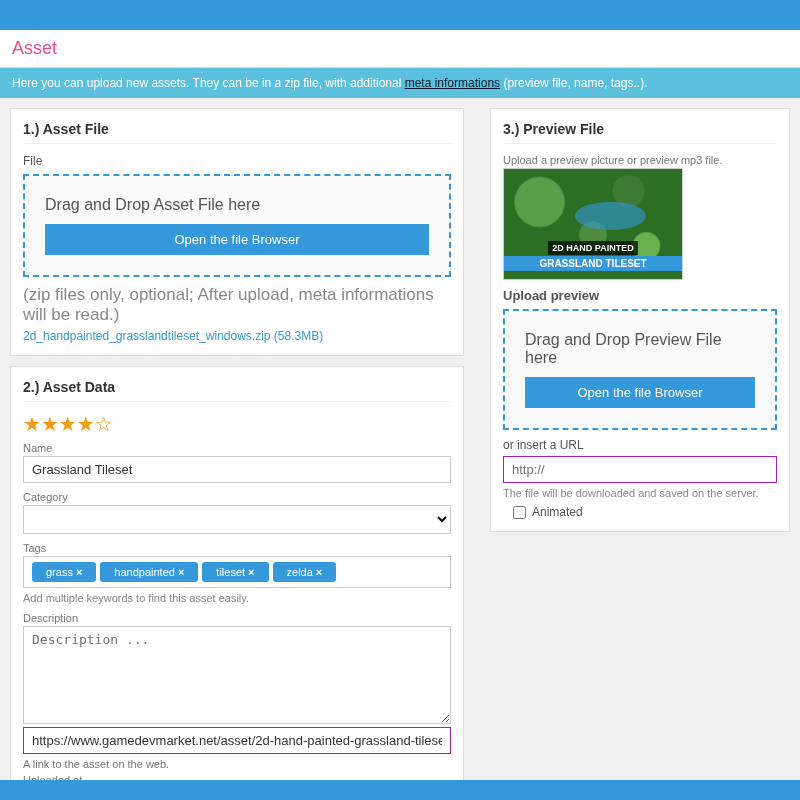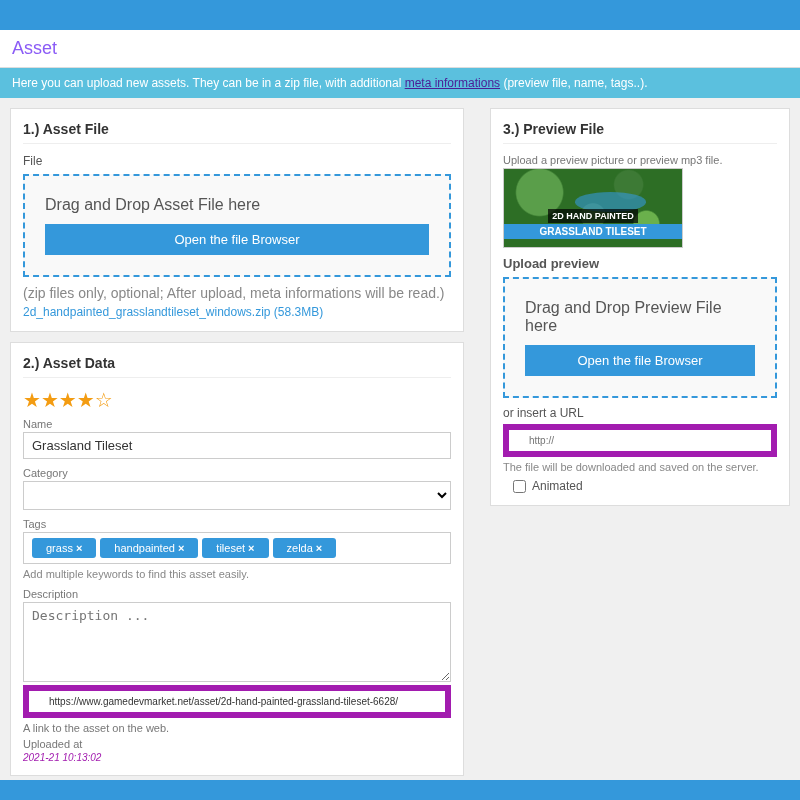--- a/index.html
+++ b/index.html
@@ -20,32 +20,32 @@
 
     .page-title-bar {
       background: #fff;
       padding: 8px 12px;
       border-bottom: 1px solid #ddd;
     }
 
     .page-title-bar h1 {
       font-size: 18px;
       font-weight: normal;
-      color: #8b5cf6;
+      color: #ec4899;
     }
 
     .info-bar {
       background: #5bc0de;
       color: #fff;
       padding: 8px 12px;
       font-size: 12px;
     }
 
     .info-bar a {
-      color: #4c1d95;
+      color: #0f172a;
       text-decoration: underline;
     }
 
     .main-content {
       display: flex;
       padding: 10px;
       gap: 26px;
       background: #f0f0f0;
     }
 
@@ -105,21 +105,21 @@
       border: none;
       padding: 8px 16px;
       font-size: 13px;
       cursor: pointer;
       width: 100%;
       text-align: center;
       display: block;
     }
 
     .file-note {
-      font-size: 14px;
+      font-size: 17px;
       color: #888;
       margin-top: 6px;
     }
 
     .file-link {
       font-size: 12px;
       color: #3498db;
       text-decoration: none;
       margin-top: 4px;
       display: block;
@@ -188,48 +188,48 @@
       color: #888;
       margin-bottom: 8px;
     }
 
     .textarea-input {
       width: 100%;
       border: 1px solid #ccc;
       padding: 5px 8px;
       font-size: 13px;
       resize: vertical;
-      height: 80px;
+      height: 98px;
       color: #aaa;
     }
 
     .url-input {
       width: 100%;
-      border: 6px solid #a21caf;
-      padding: 5px 20px;
-      font-size: 10px;
+      border: 1px solid #a21caf;
+      padding: 5px 8px;
+      font-size: 13px;
       margin-bottom: 4px;
       color: #333;
     }
 
     .bottom-label {
       font-size: 11px;
       color: #777;
       margin-bottom: 4px;
     }
 
     .timestamp {
       font-size: 10px;
       color: #a21caf;
       font-style: italic;
     }
 
     .preview-image {
       width: 180px;
-      height: 80px;
+      height: 112px;
       background: linear-gradient(135deg, #4a7c4e 0%, #2d5a27 30%, #6ab04c 50%, #3498db 70%, #27ae60 100%);
       position: relative;
       margin-bottom: 8px;
       border: 1px solid #ccc;
       overflow: hidden;
     }
 
     .preview-image-overlay {
       position: absolute;
       bottom: 8px;

